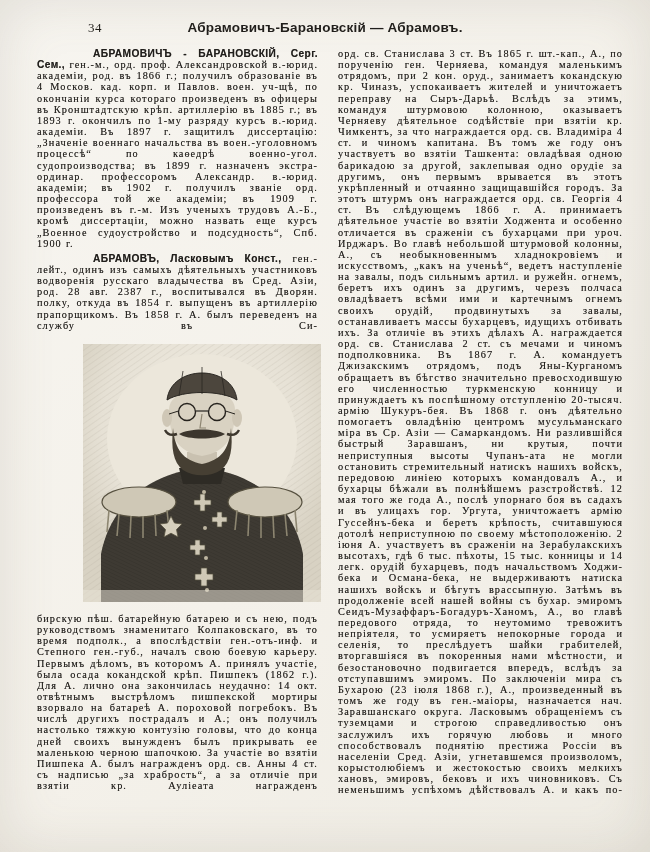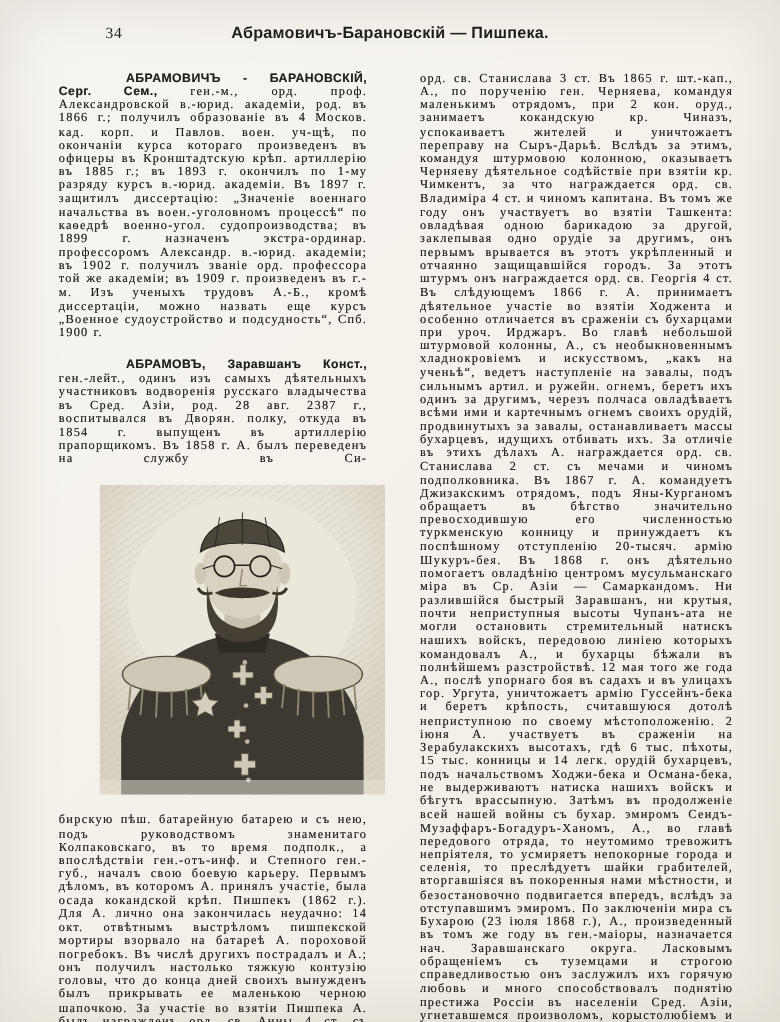--- a/index.html
+++ b/index.html
@@ -26,46 +26,46 @@
   .col{
     position:absolute;top:44px;
     font-size:10.3px;line-height:11.15px;
     text-align:justify;
     letter-spacing:1.05px;word-spacing:.5px;
     color:#211f1c;
     text-shadow:0 0 .4px rgba(32,30,27,.55);
   }
   .col.left{left:33px;width:289px;}
   .col.right{left:334px;width:293px;}
-  p{margin:16px;}
+  p{margin:4px;}
   p.entry{text-indent:56px;}
   p.entry + p.entry{margin-top:4px;}
   .hw{
     font-family:"Liberation Sans", sans-serif;font-weight:700;
     font-size:10.2px;letter-spacing:.4px;
   }
   .runover{text-align-last:justify;}
   figure.portrait{
     margin:13px 0 11px 50px;padding:0;
     width:238px;height:258px;
   }
   figure.portrait svg{display:block;width:238px;height:258px;}
 </style>
 </head>
 <body>
 
 <div class="scan">
 
   <span class="pagenum">34</span>
-  <span class="running">Абрамовичъ-Барановскій — Пишпека.</span>
+  <span class="running">Абрамовичъ-Барановскій — Абрамовъ.</span>
 
   <div class="col left">
     <p class="entry"><b class="hw">АБРАМОВИЧЪ - БАРАНОВСКІЙ, Серг. Сем.,</b> <span>ген.-м., орд. проф. Александровской в.-юрид. академіи, род. въ 1866 г.; получилъ образованіе въ 4 Москов. кад. корп. и Павлов. воен. уч-щѣ, по окончаніи курса котораго произведенъ въ офицеры въ Кронштадтскую крѣп. артиллерію въ 1885 г.; въ 1893 г. окончилъ по 1-му разряду курсъ в.-юрид. академіи. Въ 1897 г. защитилъ диссертацію: „Значеніе военнаго начальства въ воен.-уголовномъ процессѣ“ по каѳедрѣ военно-угол. судопроизводства; въ 1899 г. назначенъ экстра-ординар. профессоромъ Александр. в.-юрид. академіи; въ 1902 г. получилъ званіе орд. профессора той же академіи; въ 1909 г. произведенъ въ г.-м. Изъ ученыхъ трудовъ А.-Б., кромѣ диссертаціи, можно назвать еще курсъ „Военное судоустройство и подсудность“, Спб. 1900 г.</span></p>
 
-    <p class="entry runover"><b class="hw">АБРАМОВЪ, Заравшанъ Конст.,</b> <span>ген.-лейт., одинъ изъ самыхъ дѣятельныхъ участниковъ водворенія русскаго владычества въ Сред. Азіи, род. 28 авг. 2387 г., воспитывался въ Дворян. полку, откуда въ 1854 г. выпущенъ въ артиллерію прапорщикомъ. Въ 1858 г. А. былъ переведенъ на службу въ Си-</span></p>
+    <p class="entry runover"><b class="hw">АБРАМОВЪ, Ласковымъ Конст.,</b> <span>ген.-лейт., одинъ изъ самыхъ дѣятельныхъ участниковъ водворенія русскаго владычества въ Сред. Азіи, род. 28 авг. 2387 г., воспитывался въ Дворян. полку, откуда въ 1854 г. выпущенъ въ артиллерію прапорщикомъ. Въ 1858 г. А. былъ переведенъ на службу въ Си-</span></p>
 
     <figure class="portrait">
       <svg viewBox="0 0 238 258" xmlns="http://www.w3.org/2000/svg">
         <defs>
           <pattern id="hatch" width="5" height="5" patternUnits="userSpaceOnUse" patternTransform="rotate(55)">
             <line x1="0" y1="0" x2="0" y2="5" stroke="#a59e8f" stroke-width="0.7"></line>
           </pattern>
           <pattern id="hatch2" width="3.2" height="3.2" patternUnits="userSpaceOnUse" patternTransform="rotate(115)">
             <line x1="0" y1="0" x2="0" y2="3.2" stroke="#2a2722" stroke-width="0.8"></line>
           </pattern>

